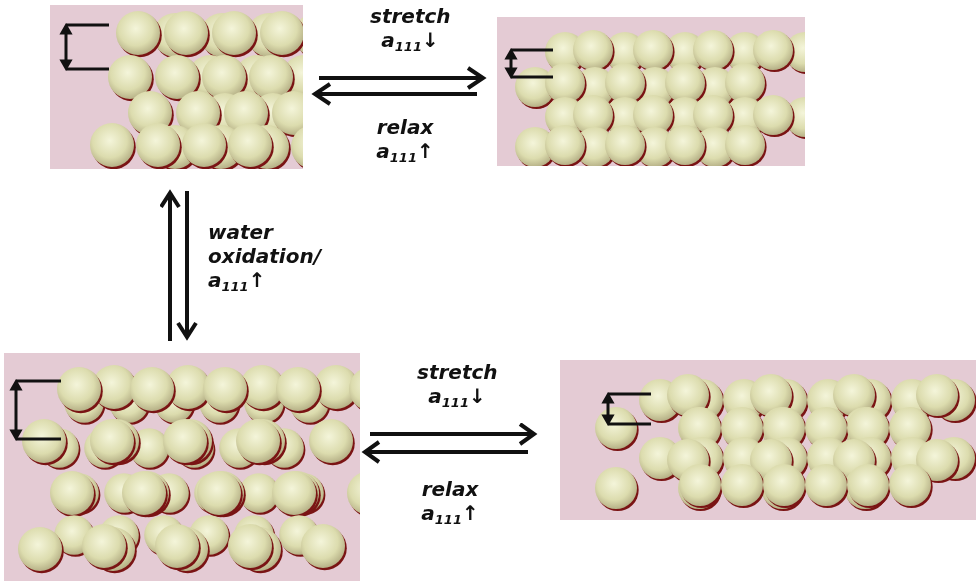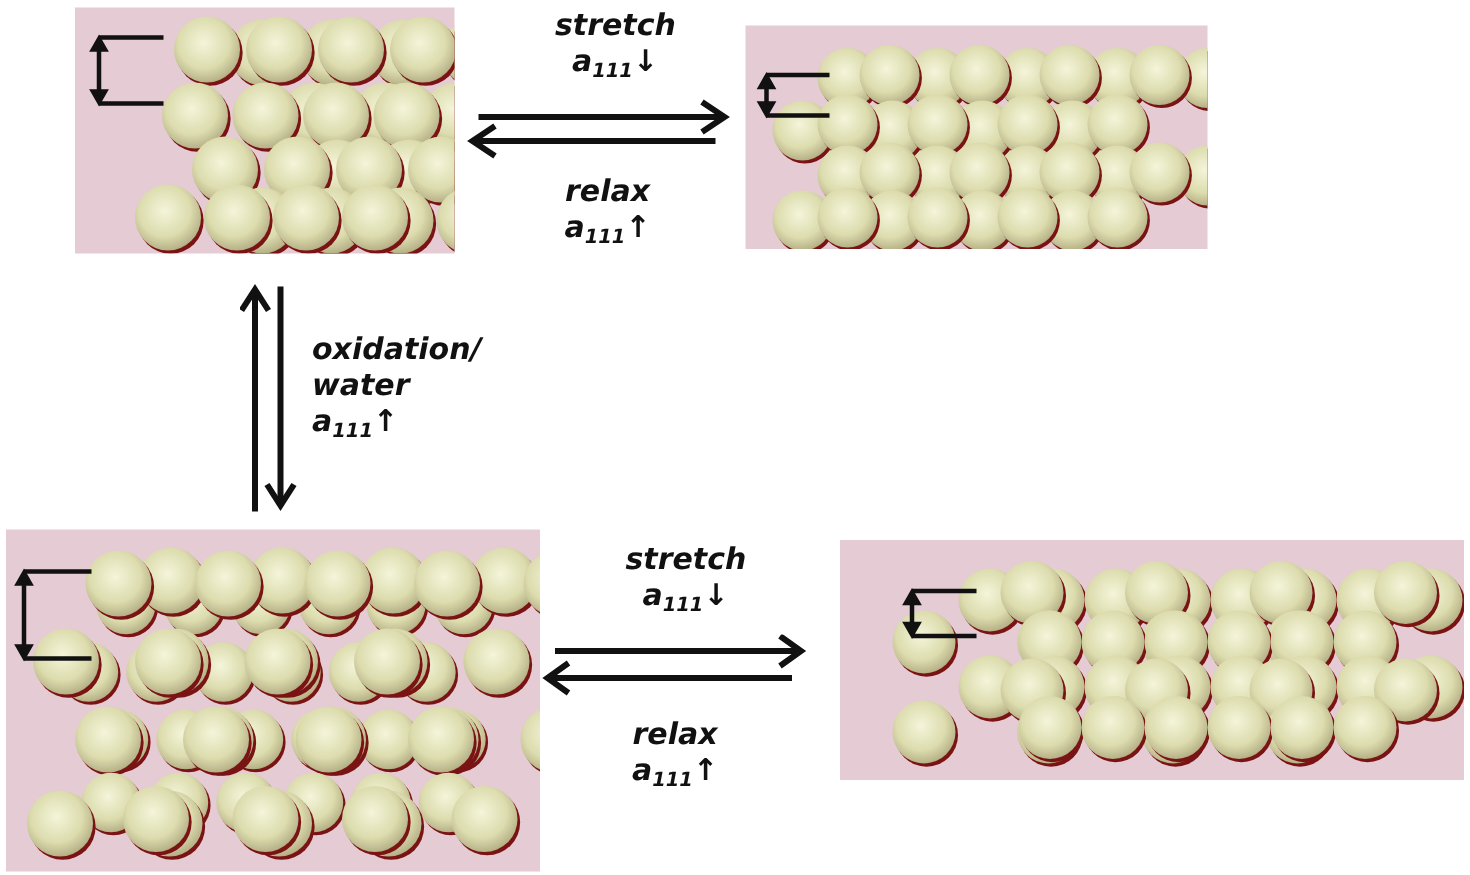--- a/index.html
+++ b/index.html
@@ -435,22 +435,22 @@
     <polyline points="1,22 10,8 19,22"></polyline>
   </g>
   <g stroke="#111" stroke-width="4" fill="none">
     <line x1="27" y1="6" x2="27" y2="152"></line>
     <polyline points="18,138 27,152 36,138"></polyline>
   </g>
 </svg>
 <div class="label" style="left:15px; top:245px; width:145px;">
 </div>
 <div class="label" style="left:208px; top:220px; text-align:left;">
+  <div>water</div>
   <div>oxidation/</div>
-  <div>water</div>
   <div><span>a</span><sub>111</sub><span>↑</span></div>
 </div>
 
 <svg class="arrows" style="left:360px; top:423px;" width="180" height="42">
   <g stroke="#111" stroke-width="4" fill="none">
     <line x1="10" y1="11" x2="172" y2="11"></line>
     <polyline points="160,1 174,11 160,21"></polyline>
   </g>
   <g stroke="#111" stroke-width="4" fill="none">
     <line x1="6" y1="29" x2="168" y2="29"></line>

